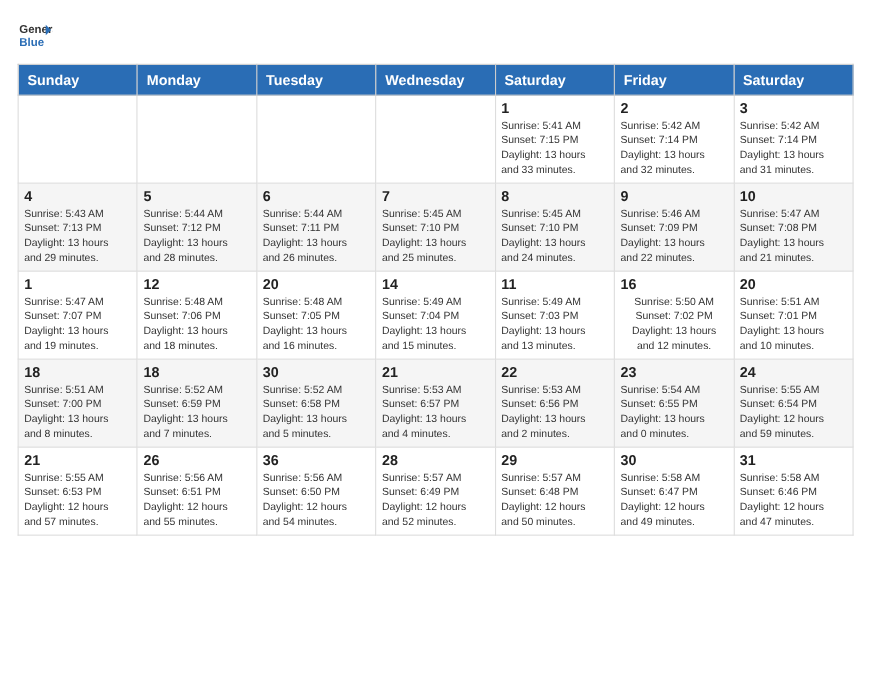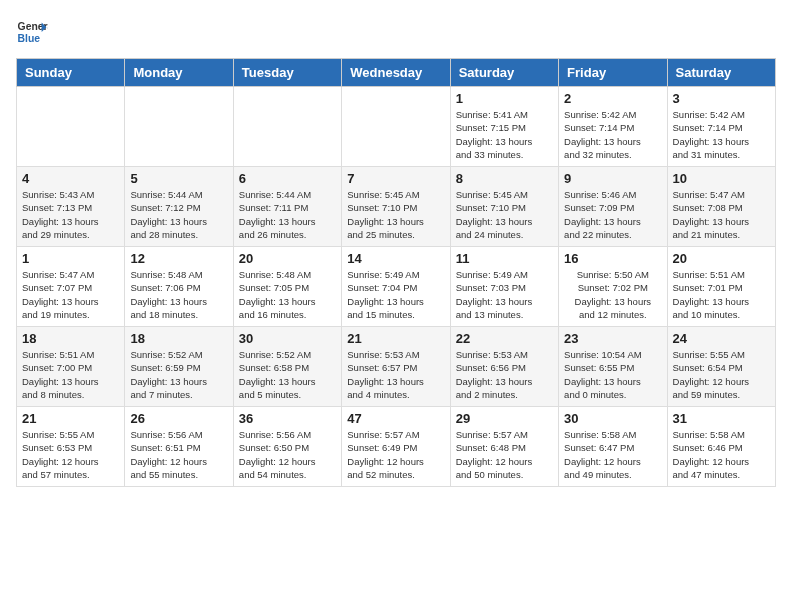--- a/index.html
+++ b/index.html
@@ -269,21 +269,21 @@
         </td>
         <td>
           <span class="day-number">22</span>
           <div class="day-info" style="white-space: pre-line;">Sunrise: 5:53 AM
 Sunset: 6:56 PM
 Daylight: 13 hours
 and 2 minutes.</div>
         </td>
         <td>
           <span class="day-number">23</span>
-          <div class="day-info" style="white-space: pre-line;">Sunrise: 10:54 AM
+          <div class="day-info" style="white-space: pre-line;">Sunrise: 5:54 AM
 Sunset: 6:55 PM
 Daylight: 13 hours
 and 0 minutes.</div>
         </td>
         <td>
           <span class="day-number">24</span>
           <div class="day-info" style="white-space: pre-line;">Sunrise: 5:55 AM
 Sunset: 6:54 PM
 Daylight: 12 hours
 and 59 minutes.</div>
@@ -305,21 +305,21 @@
 and 55 minutes.</div>
         </td>
         <td>
           <span class="day-number">36</span>
           <div class="day-info" style="white-space: pre-line;">Sunrise: 5:56 AM
 Sunset: 6:50 PM
 Daylight: 12 hours
 and 54 minutes.</div>
         </td>
         <td>
-          <span class="day-number">47</span>
+          <span class="day-number">28</span>
           <div class="day-info" style="white-space: pre-line;">Sunrise: 5:57 AM
 Sunset: 6:49 PM
 Daylight: 12 hours
 and 52 minutes.</div>
         </td>
         <td>
           <span class="day-number">29</span>
           <div class="day-info" style="white-space: pre-line;">Sunrise: 5:57 AM
 Sunset: 6:48 PM
 Daylight: 12 hours

